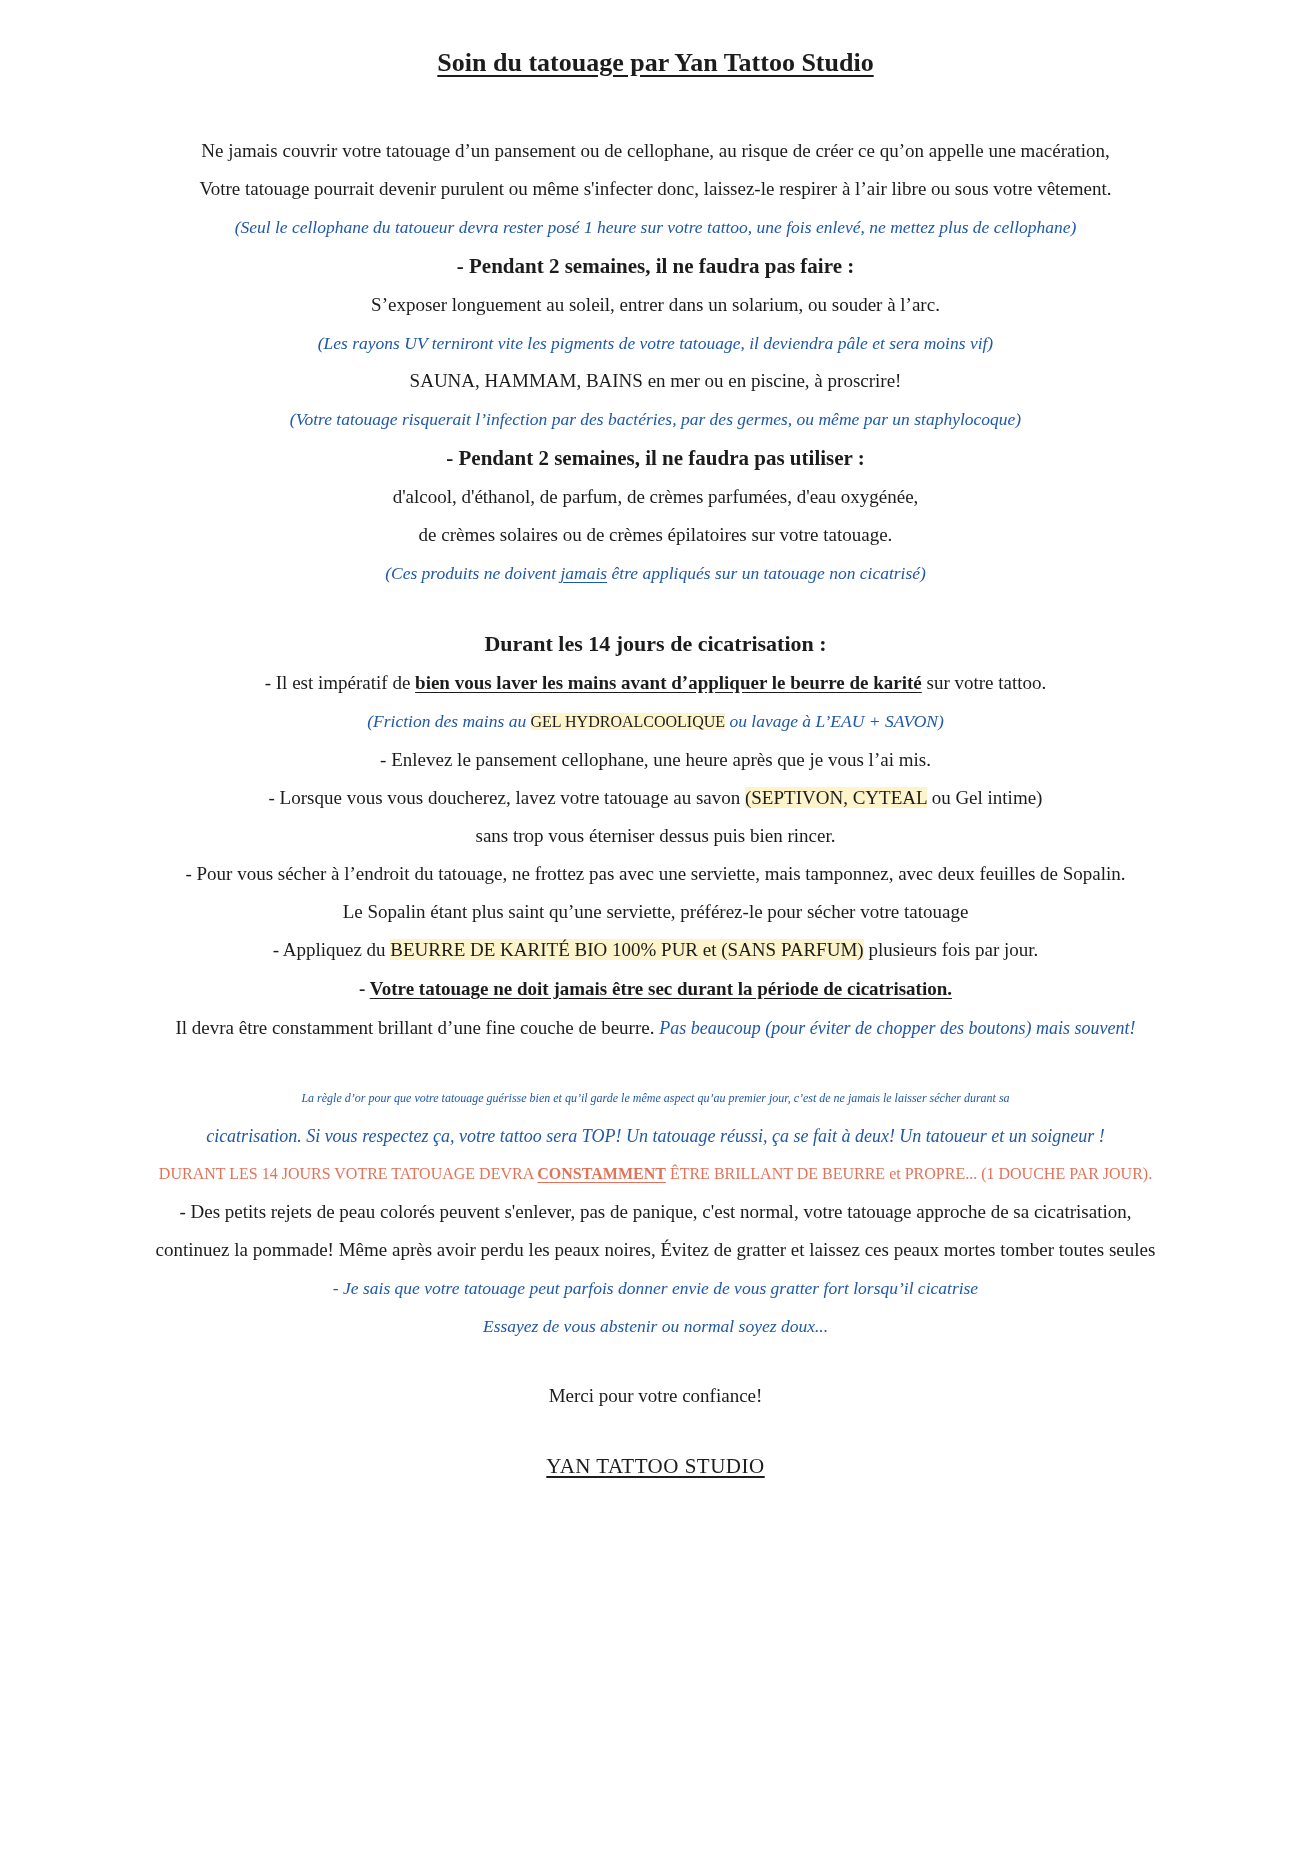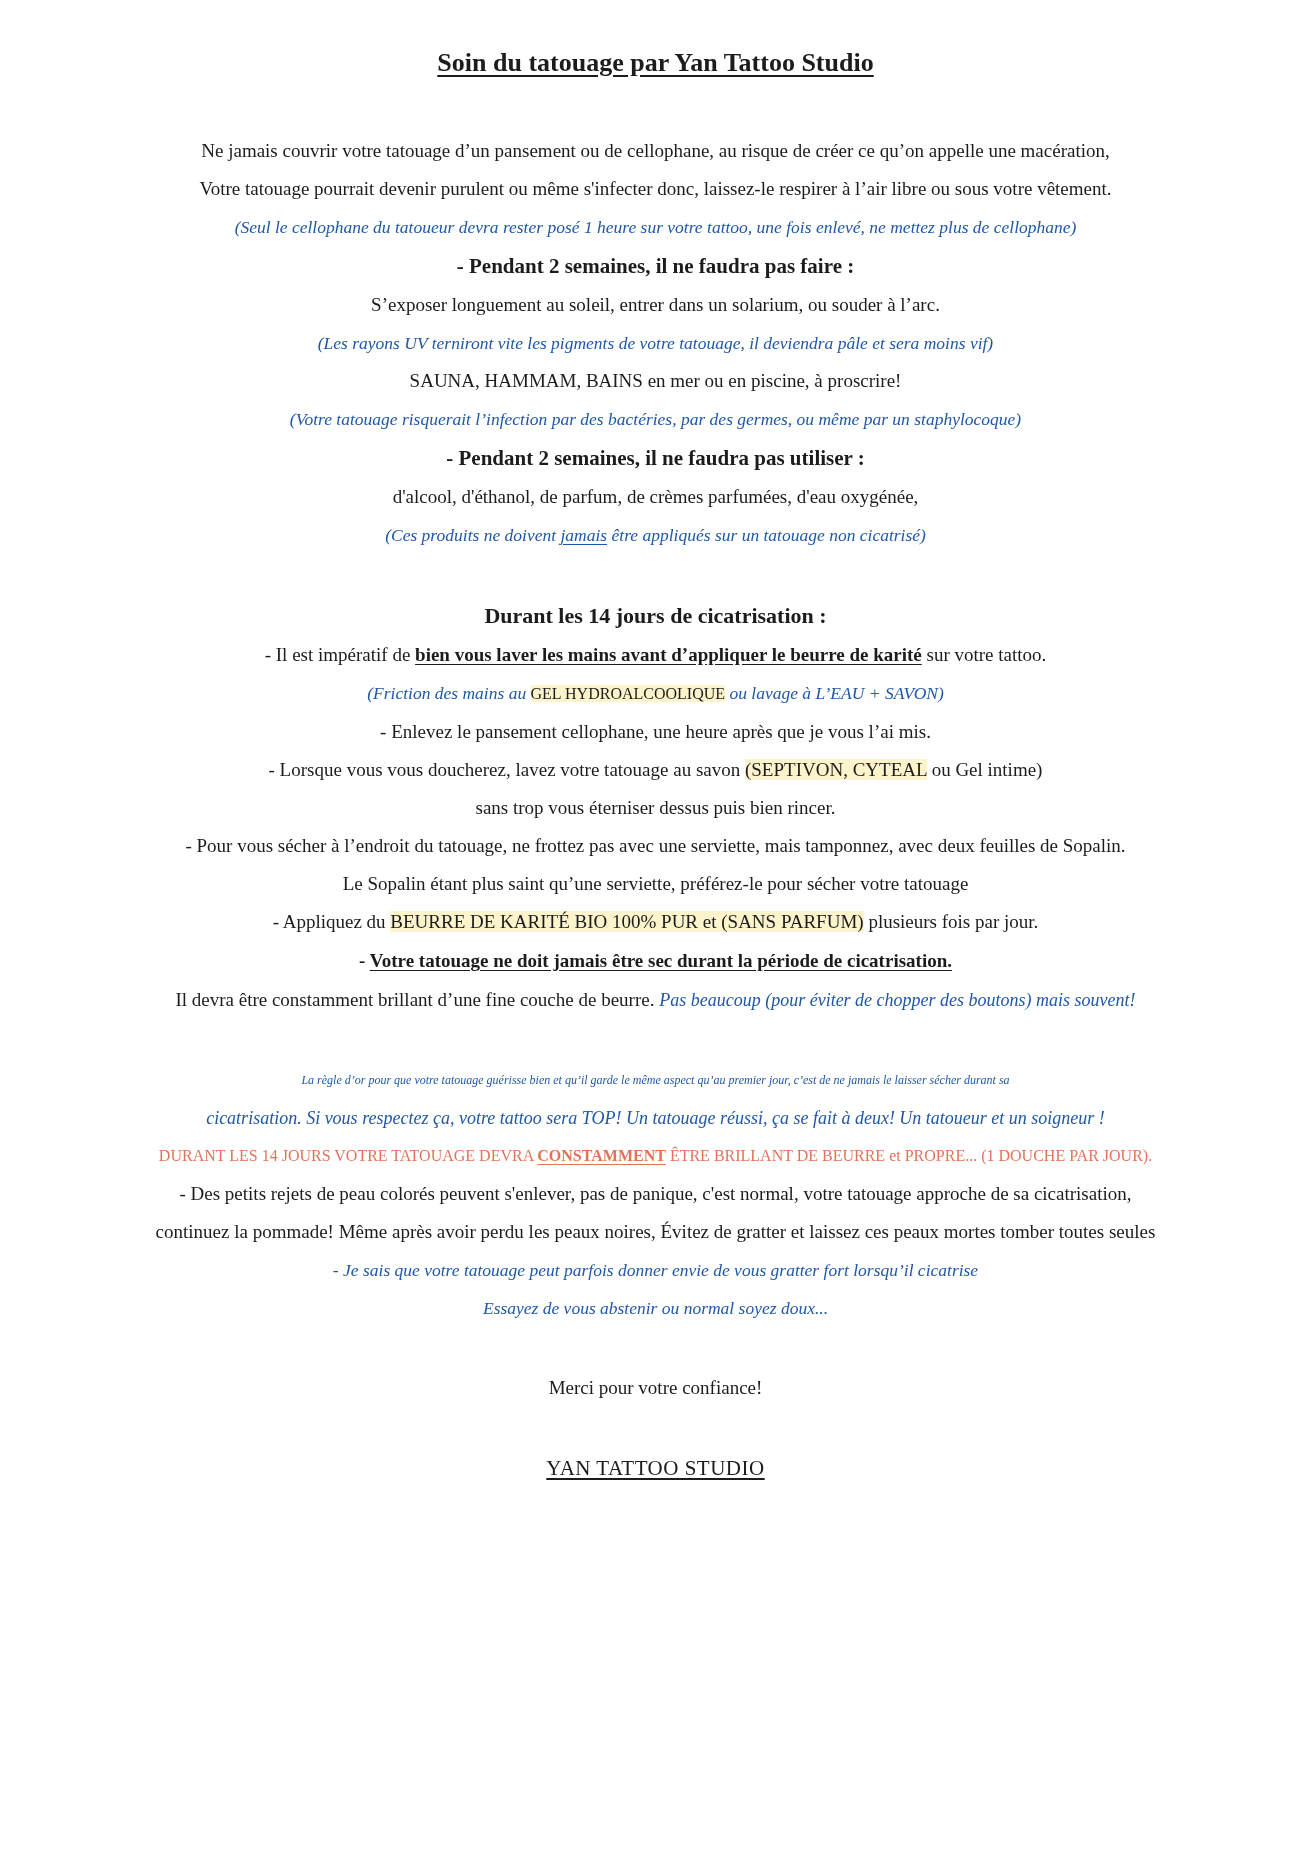--- a/index.html
+++ b/index.html
@@ -28,21 +28,21 @@
     line-height:34px;
     margin-bottom:52px;
     text-decoration:underline;
     text-underline-offset:4px;
   }
   .h-bold{font-size:21px;font-weight:bold;line-height:40px;}
   .h-big{font-size:22px;font-weight:bold;line-height:40px;}
   .h-proto{font-size:22px;line-height:40px;}
   .note{color:var(--accent-blue,#1f58a9);font-style:italic;font-size:17.5px;font-family:Liberation Serif, serif;}
   .warn{color:var(--accent-orange,#e2735a);font-size:16px;font-family:Liberation Serif, serif;}
-  .sp-xl{margin-top:42px;}
+  .sp-xl{margin-top:32px;}
   .hl{background:var(--highlight,#fdf4cc);}
   .hl-roman{
     background:var(--highlight,#fdf4cc);
     color:var(--text-color,#1c1c1c);
     font-style:normal;
     font-size:16px;
   }
   .bu{font-weight:bold;text-decoration:underline;text-underline-offset:3px;}
   .u{text-decoration:underline;text-underline-offset:3px;}
   .studio{font-size:21px;letter-spacing:.5px;}
@@ -59,20 +59,21 @@
   <div class="line note">(Seul le cellophane du tatoueur devra rester posé 1 heure sur votre tattoo, une fois enlevé, ne mettez plus de cellophane)</div>
 
   <div class="line h-bold">- Pendant 2 semaines, il ne faudra pas faire :</div>
   <div class="line">S’exposer longuement au soleil, entrer dans un solarium, ou souder à l’arc.</div>
   <div class="line note">(Les rayons UV terniront vite les pigments de votre tatouage, il deviendra pâle et sera moins vif)</div>
   <div class="line">SAUNA, HAMMAM, BAINS en mer ou en piscine, à proscrire!</div>
   <div class="line note">(Votre tatouage risquerait l’infection par des bactéries, par des germes, ou même par un staphylocoque)</div>
 
   <div class="line h-bold">- Pendant 2 semaines, il ne faudra pas utiliser :</div>
   <div class="line">d'alcool, d'éthanol, de parfum, de crèmes parfumées, d'eau oxygénée,</div>
+  <div class="line">de crèmes solaires ou de crèmes épilatoires sur votre tatouage.</div>
   <div class="line note"><span>(Ces produits ne doivent </span><span class="u">jamais</span><span> être appliqués sur un tatouage non cicatrisé)</span></div>
 
   <div class="line h-big sp-xl">Durant les 14 jours de cicatrisation :</div>
 
   <div class="line"><span>- Il est impératif de </span><span class="bu">bien vous laver les mains avant d’appliquer le beurre de karité</span><span> sur votre tattoo.</span></div>
 
   <div class="line note"><span>(Friction des mains au </span><span class="hl-roman">GEL HYDROALCOOLIQUE</span><span> ou lavage à L’EAU + SAVON)</span></div>
 
   <div class="line">- Enlevez le pansement cellophane, une heure après que je vous l’ai mis.</div>
 

